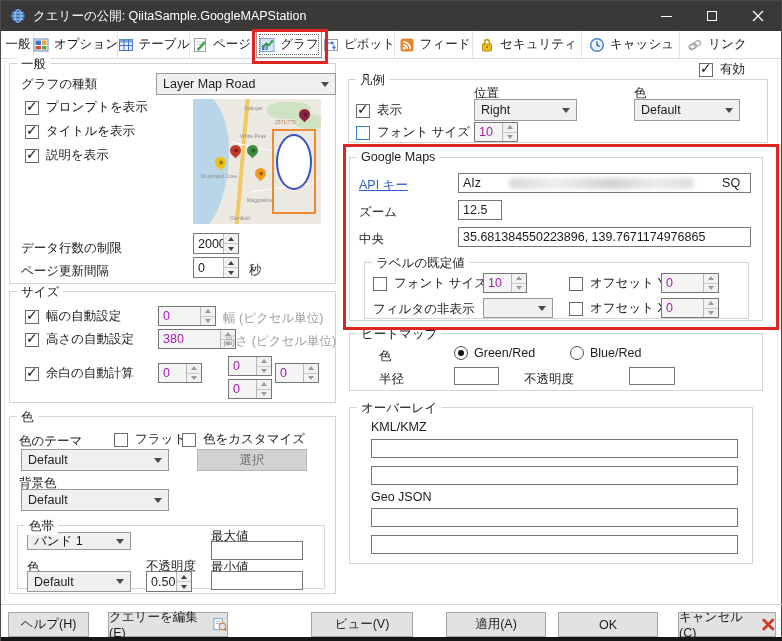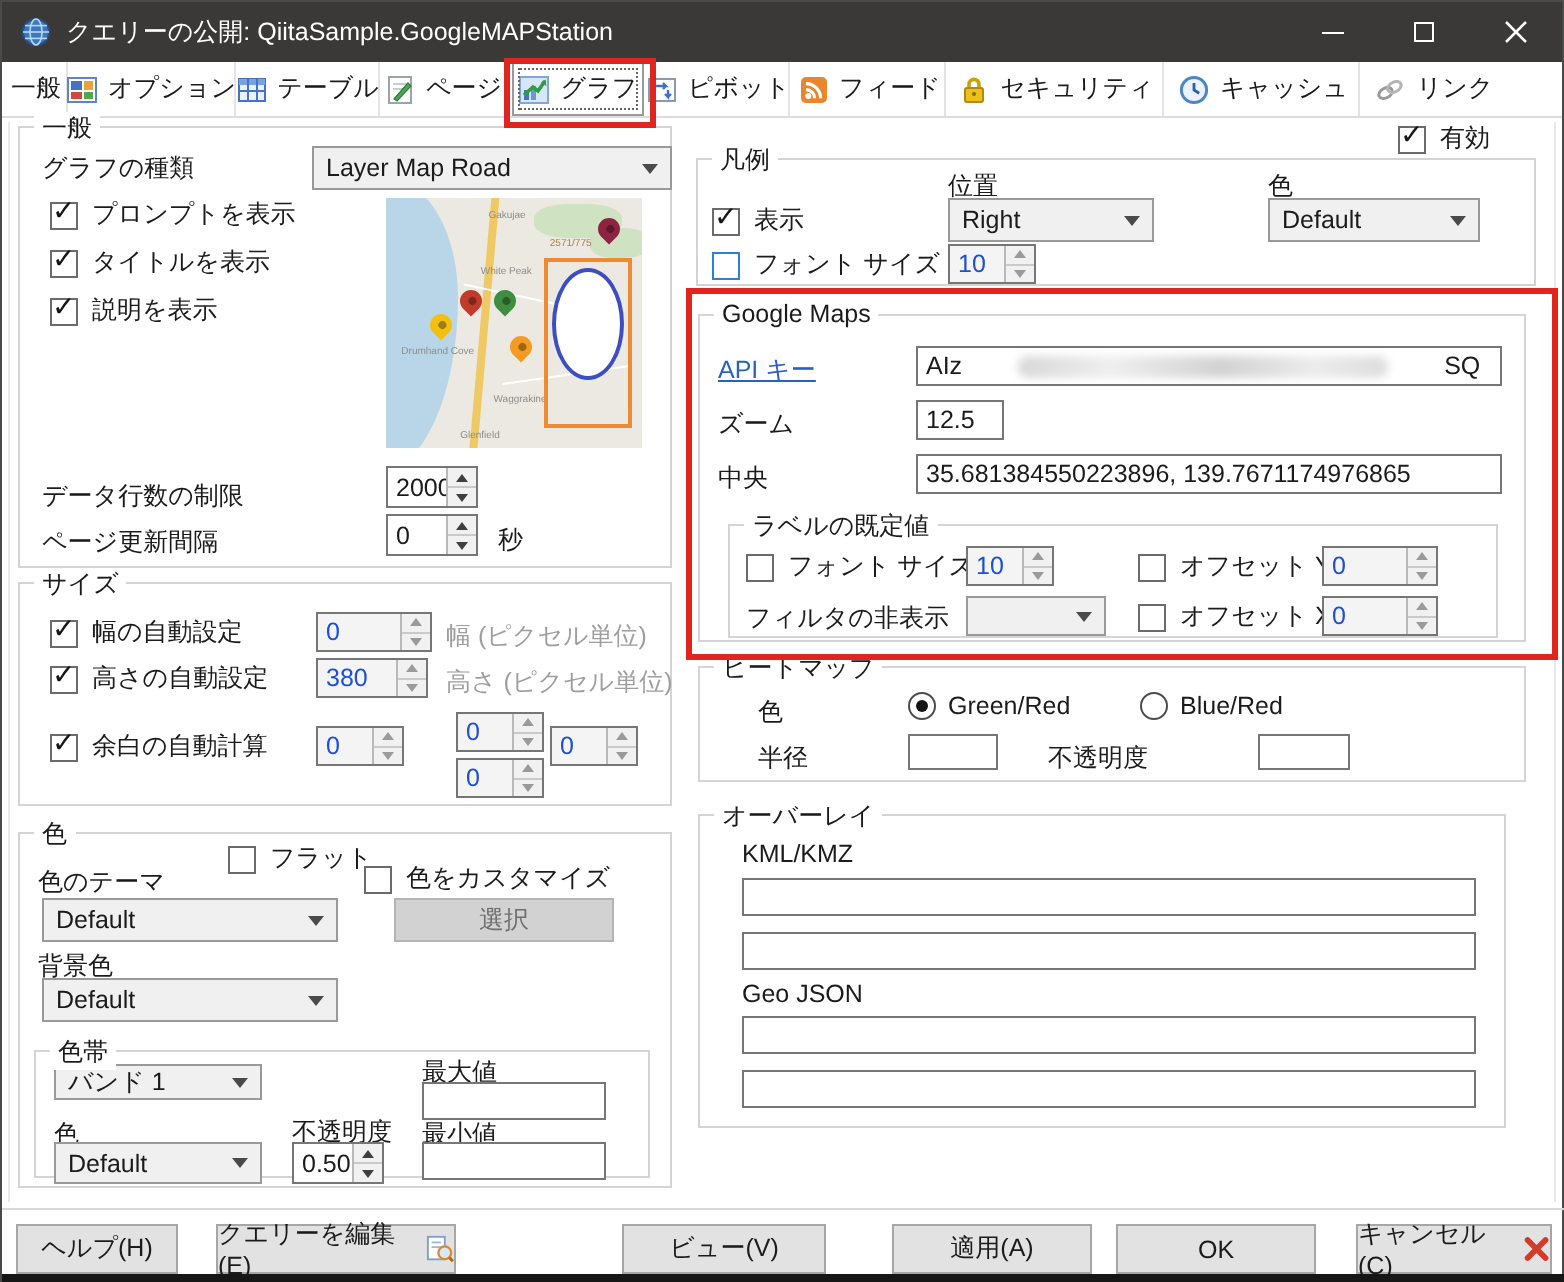--- a/index.html
+++ b/index.html
@@ -30,21 +30,21 @@
   .combo .cval{flex:1;overflow:hidden;white-space:nowrap;}
   .chev{width:0;height:0;border-left:4px solid transparent;border-right:4px solid transparent;border-top:5px solid #4a4a4a;flex:0 0 auto;}
   .input{position:absolute;box-sizing:border-box;background:#fff;border:1px solid #767676;display:flex;align-items:center;padding:0 4px;font-size:12.5px;color:#1b1b1b;overflow:hidden;gap:24px;}
   .spin{position:absolute;box-sizing:border-box;background:#fff;border:1px solid #767676;display:flex;font-size:12.5px;}
   .spin .sv{flex:1;display:flex;align-items:center;padding:0 4px;color:#1b1b1b;overflow:hidden;}
   .spin .sb{width:14px;display:flex;flex-direction:column;border-left:1px solid #b9b9b9;flex:0 0 auto;}
   .spin .su,.spin .sd{flex:1;display:flex;align-items:center;justify-content:center;background:#f1f1f1;}
   .spin .su{border-bottom:1px solid #c9c9c9;}
   .tri-u{width:0;height:0;border-left:3px solid transparent;border-right:3px solid transparent;border-bottom:4px solid #3f3f3f;}
   .tri-d{width:0;height:0;border-left:3px solid transparent;border-right:3px solid transparent;border-top:4px solid #3f3f3f;}
-  .spin.dis .sv{color:#1d4ed8;background:#f4f4f4;}
+  .spin.dis .sv{color:#a21caf;background:#f4f4f4;}
   .spin.dis{background:#f4f4f4;}
   .spin.dis .tri-u{border-bottom-color:#9a9a9a;}
   .spin.dis .tri-d{border-top-color:#9a9a9a;}
   .radio-row{position:absolute;display:flex;align-items:center;gap:6px;font-size:12.5px;color:#1b1b1b;white-space:nowrap;}
   .radio{width:14px;height:14px;border:1px solid #4d4d4d;border-radius:50%;background:#fff;display:flex;align-items:center;justify-content:center;box-sizing:border-box;flex:0 0 auto;}
   .radio .dot{width:6px;height:6px;border-radius:50%;background:#141414;}
   .btn{position:absolute;box-sizing:border-box;background:#e2e2e2;border:1px solid #a6a6a6;display:flex;align-items:center;justify-content:center;font-size:12.5px;color:#1b1b1b;gap:5px;}
   .btn.dis{background:#d2d2d2;color:#6f6f6f;border-color:#b4b4b4;}
   .link{position:absolute;font-size:12.5px;color:#2a5fc4;text-decoration:underline;white-space:nowrap;}
   .ann{position:absolute;border:3px solid #e02420;z-index:60;pointer-events:none;}
@@ -279,21 +279,21 @@
       </span>
   </div>
   <span class="lbl gray" style="left:222px;top:309px;">幅 (ピクセル単位)</span>
 
   <div class="cbrow" style="left:24px;top:330px;">
     <span class="cb">
         <span class="tick">✓</span>
       </span>
     <span>高さの自動設定</span>
   </div>
-  <div class="spin dis" style="left:157px;top:328px;width:56px;height:20px;">
+  <div class="spin dis" style="left:157px;top:328px;width:78px;height:20px;">
     <span class="sv">380</span>
     <span class="sb">
         <span class="su">
           <span class="tri-u"></span>
         </span>
         <span class="sd">
           <span class="tri-d"></span>
         </span>
       </span>
   </div>
@@ -347,21 +347,21 @@
         <span class="sd">
           <span class="tri-d"></span>
         </span>
       </span>
   </div>
 
   <div class="group" style="left:8px;top:415px;width:327px;height:178px;"></div>
   <span class="glegend" style="left:16px;top:408px;">色</span>
 
   <span class="lbl" style="left:18px;top:432px;">色のテーマ</span>
-  <div class="cbrow" style="left:113px;top:420px;">
+  <div class="cbrow" style="left:113px;top:430px;">
     <span class="cb"></span>
     <span>フラット</span>
   </div>
   <div class="cbrow" style="left:181px;top:430px;">
     <span class="cb"></span>
     <span>色をカスタマイズ</span>
   </div>
   <div class="combo" style="left:20px;top:448px;width:148px;">
     <span class="cval">Default</span>
     <span class="chev"></span>

